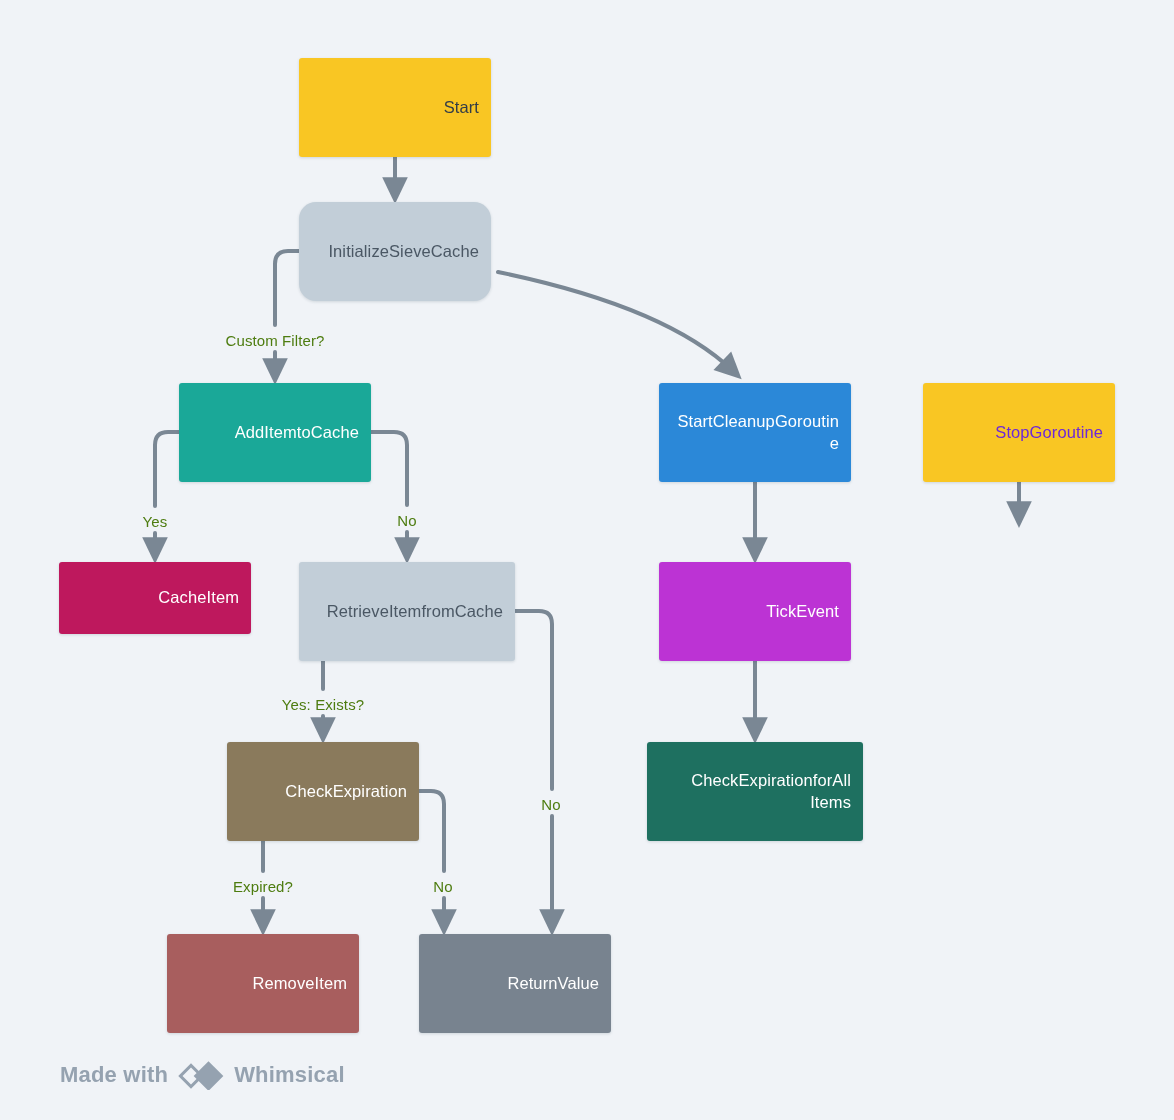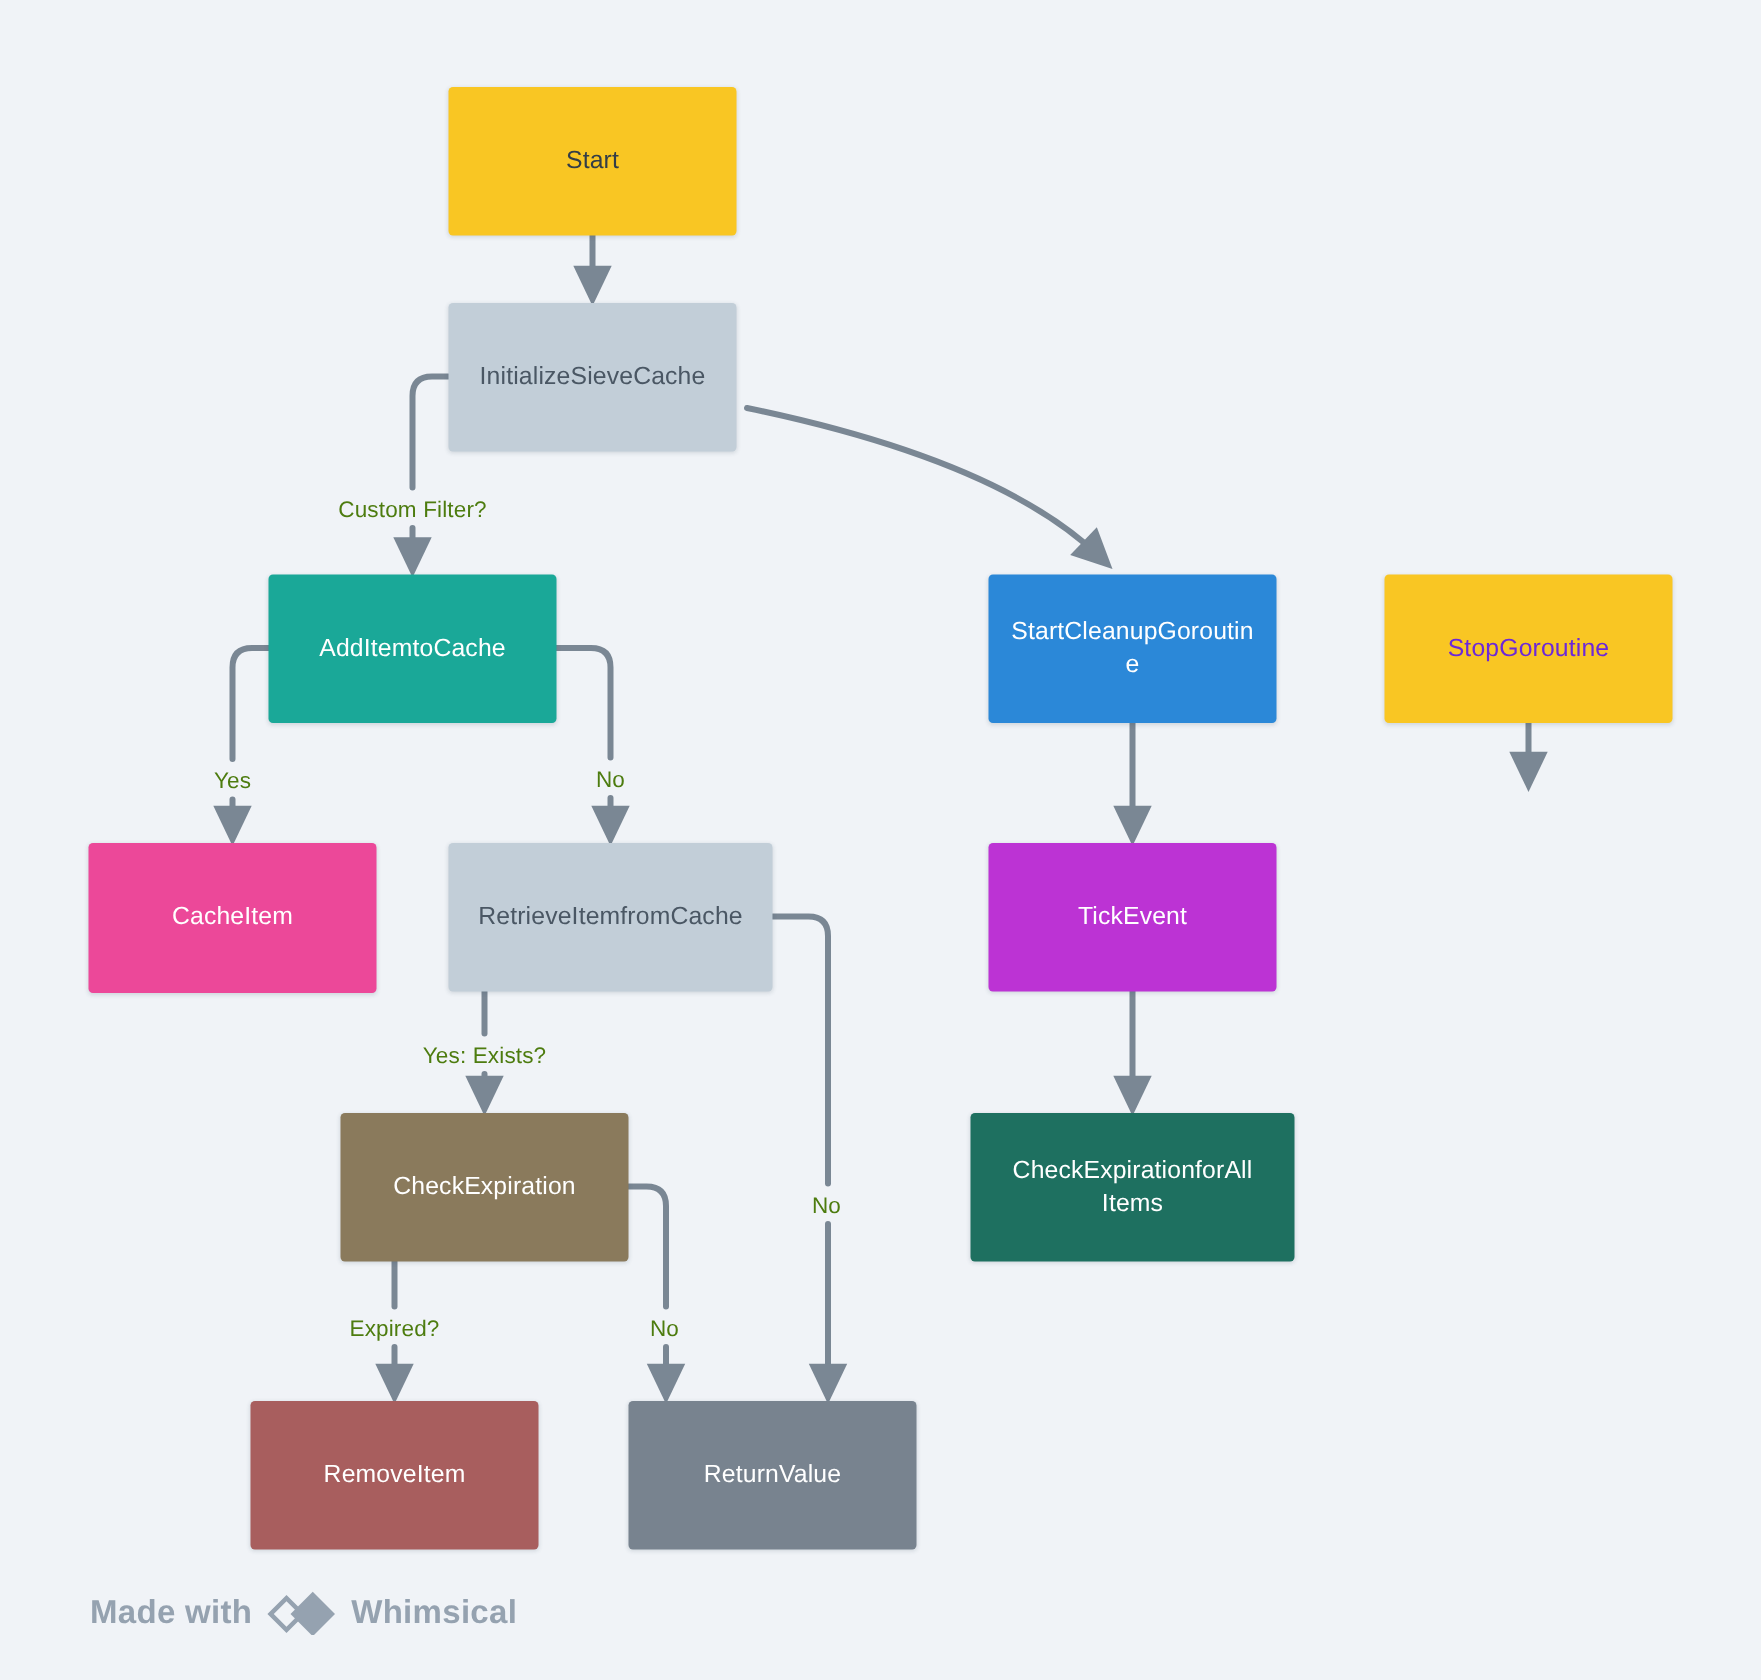--- a/index.html
+++ b/index.html
@@ -41,20 +41,21 @@
     box-shadow: 0 1px 3px rgba(40, 60, 80, 0.16);
     font-size: 16.5px;
     line-height: 1.32;
     letter-spacing: 0.1px;
     padding: 6px 12px;
     word-break: break-word;
   }
   .node-label {
     display: block;
     width: 100%;
+    text-align: right;
   }
   .edge-label {
     position: absolute;
     font-size: 15px;
     color: #4d7c0f;
     white-space: nowrap;
     letter-spacing: 0.1px;
     transform: translate(-50%, -50%);
   }
   #footer {
@@ -117,27 +118,27 @@
 
       <path d="M755,661 L755,732" marker-end="url(#arrow)"></path>
 
       <path d="M1019,482 L1019,516" marker-end="url(#arrow)"></path>
     </g>
   </svg>
 
   <div class="node" style="left: 299px; top: 58px; width: 192px; height: 99px; background: rgb(249, 198, 35); color: rgb(51, 61, 71);">
     <span class="node-label">Start</span>
   </div>
-  <div class="node" style="left: 299px; top: 202px; width: 192px; height: 99px; background: rgb(194, 206, 216); color: rgb(74, 87, 100);">
+  <div class="node" style="left: 299px; top: 202px; width: 192px; height: 99px; background: rgb(194, 206, 216); color: rgb(74, 87, 100); border-radius: 17px;">
     <span class="node-label">InitializeSieveCache</span>
   </div>
   <div class="node" style="left: 179px; top: 383px; width: 192px; height: 99px; background: rgb(26, 168, 152); color: rgb(255, 255, 255);">
     <span class="node-label">AddItemtoCache</span>
   </div>
-  <div class="node" style="left: 59px; top: 562px; width: 192px; height: 100px; background: #ec4899; color: rgb(255, 255, 255);">
+  <div class="node" style="left: 59px; top: 562px; width: 192px; height: 72px; background: #be185d; color: rgb(255, 255, 255);">
     <span class="node-label">CacheItem</span>
   </div>
   <div class="node" style="left: 299px; top: 562px; width: 216px; height: 99px; background: rgb(194, 206, 216); color: rgb(74, 87, 100);">
     <span class="node-label">RetrieveItemfromCache</span>
   </div>
   <div class="node" style="left: 227px; top: 742px; width: 192px; height: 99px; background: rgb(138, 122, 92); color: rgb(255, 255, 255);">
     <span class="node-label">CheckExpiration</span>
   </div>
   <div class="node" style="left: 167px; top: 934px; width: 192px; height: 99px; background: rgb(168, 94, 94); color: rgb(255, 255, 255);">
     <span class="node-label">RemoveItem</span>

